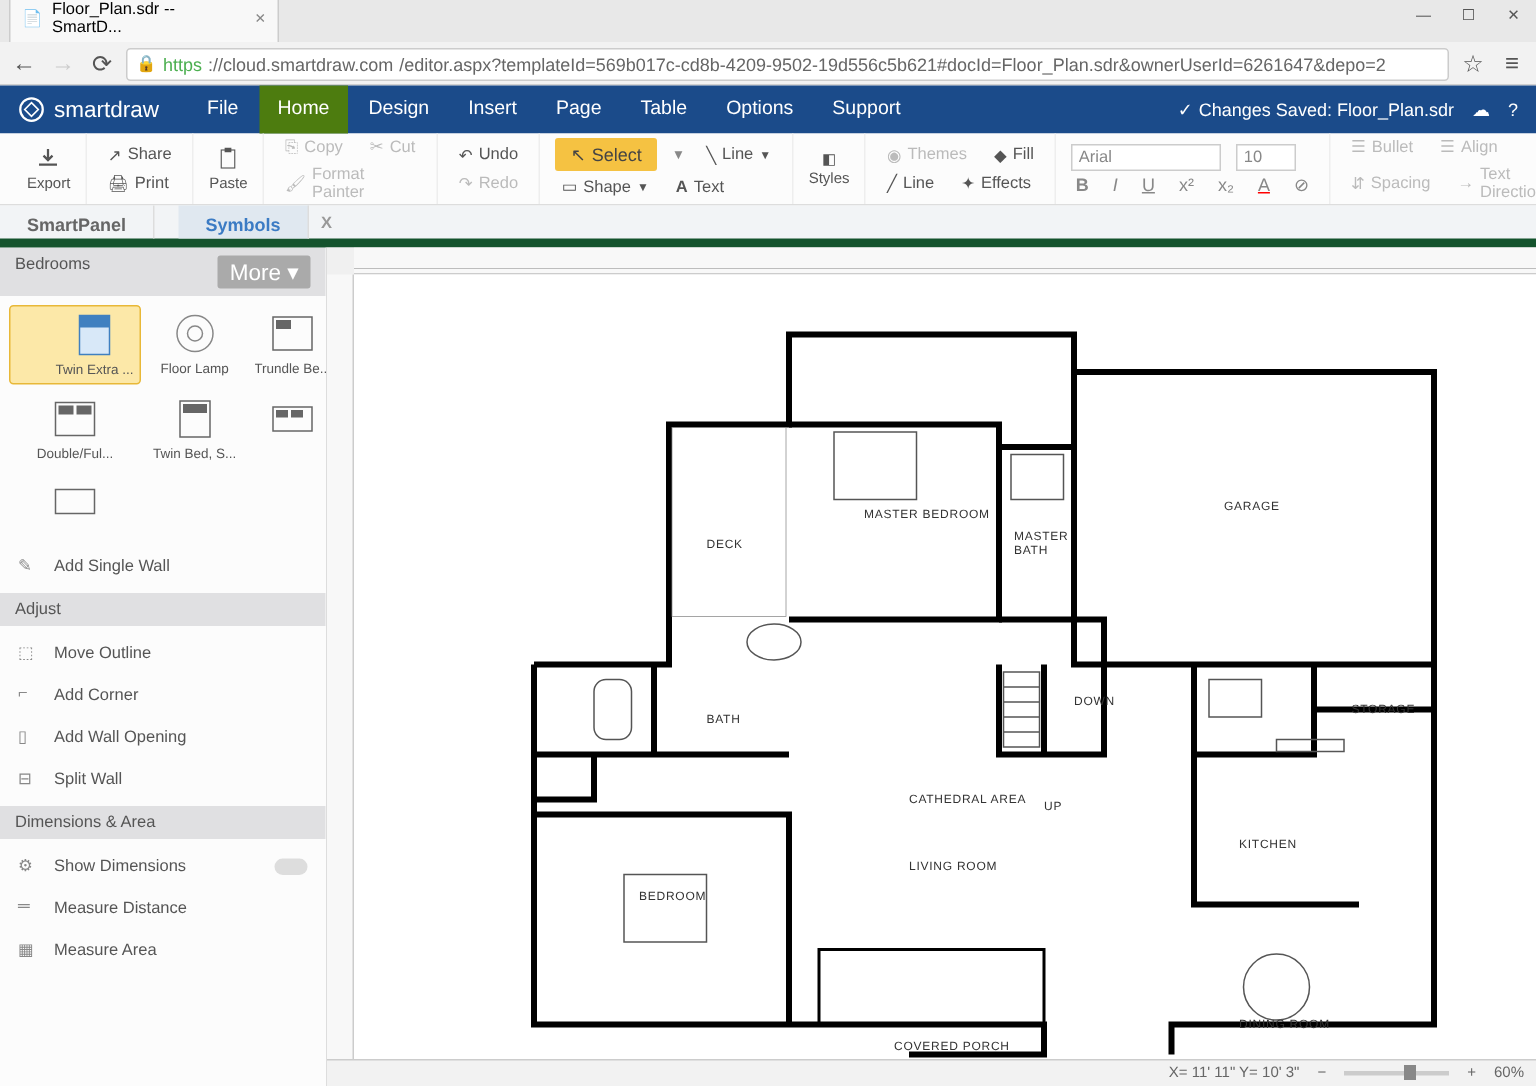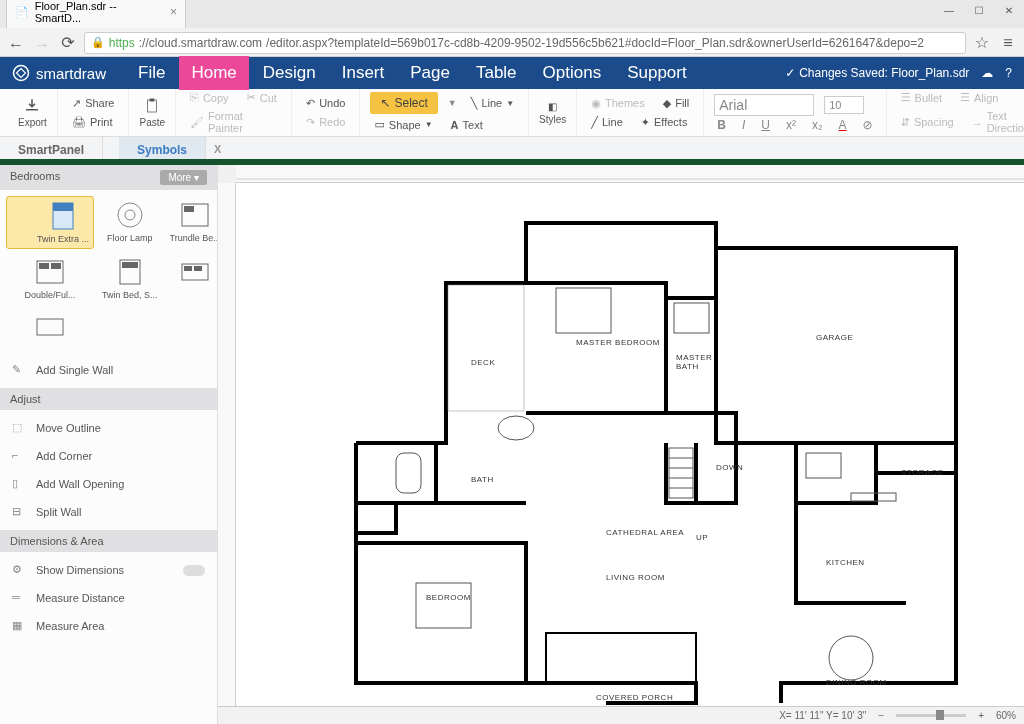--- a/index.html
+++ b/index.html
@@ -13,53 +13,53 @@
 .addr-bar { height: 29px; display: flex; align-items: center; padding: 0 6px; gap: 6px; }
 .nav-btn { width: 20px; height: 20px; display: flex; align-items: center; justify-content: center; color: #555; }
 .url-bar { flex: 1; background: #fff; border: 1px solid #ccc; border-radius: 3px; padding: 3px 6px; font-size: 12px; display: flex; align-items: center; gap: 4px; }
 .url-lock { color: #4caf50; font-size: 11px; }
 .url-proto { color: #4caf50; }
 .url-rest { color: #666; }
 .win-controls { position: absolute; top: 0; right: 0; display: flex; height: 16px; z-index: 10; }
 .win-btn { width: 30px; height: 20px; display: flex; align-items: center; justify-content: center; font-size: 10px; color: #555; }
 
 
-.top-menu { background: #1b4b8a; height: 32px; display: flex; align-items: center; padding: 0 12px; color: #fff; }
+.top-menu { background: #1b4b8a; height: 32px; display: flex; padding: 0 12px; color: #fff; }
 .logo { display: flex; align-items: center; gap: 6px; font-size: 15px; margin-right: 20px; }
 .logo-icon { width: 18px; height: 18px; }
 .menu-items { display: flex; gap: 2px; }
-.menu-item { padding: 7px 12px; font-size: 17px; cursor: pointer; }
-.menu-item.active { background: #ec4899; }
+.menu-item { padding: 7px 12px; font-size: 13px; cursor: pointer; }
+.menu-item.active { background: #4d7c0f; }
 .menu-right { margin-left: auto; display: flex; align-items: center; gap: 12px; font-size: 12px; }
 .save-status { display: flex; align-items: center; gap: 4px; }
 
 
 .ribbon { height: 48px; background: #fcfcfc; border-bottom: 1px solid #ddd; display: flex; padding: 0 8px; }
 .ribbon-group { display: flex; flex-direction: column; justify-content: center; padding: 2px 10px; border-right: 1px solid #eee; gap: 2px; }
 .ribbon-row { display: flex; gap: 10px; align-items: center; }
 .ribbon-btn { display: flex; align-items: center; gap: 4px; font-size: 11px; color: #555; cursor: pointer; padding: 2px 4px; }
 .ribbon-btn.disabled { color: #bbb; }
 .ribbon-btn-lg { display: flex; flex-direction: column; align-items: center; font-size: 10px; color: #555; gap: 2px; cursor: pointer; }
 .ribbon-icon-lg { width: 18px; height: 18px; }
 .select-btn { background: #f5c242; padding: 4px 10px; font-size: 12px; color: #444; border-radius: 2px; display: flex; align-items: center; gap: 4px; }
-.font-input { border: 1px solid #ccc; padding: 2px 4px; font-size: 14px; width: 100px; color: #888; }
+.font-input { border: 1px solid #ccc; padding: 2px 4px; font-size: 11px; width: 100px; color: #888; }
 .font-size { border: 1px solid #ccc; padding: 2px 4px; font-size: 11px; width: 40px; color: #888; }
 .fmt-btn { font-size: 12px; color: #888; padding: 0 3px; }
 
 
 .panel-tabs { height: 28px; background: #f2f4f6; border-bottom: 6px solid #14532d; display: flex; font-weight: bold; }
 .panel-tab { padding: 6px 18px; font-size: 12px; color: #666; cursor: pointer; border-right: 1px solid #ddd; }
 .panel-tab.active { background: #e0e8f0; color: #3b7bc4; margin-left: 16px; }
 .panel-tab-close { padding: 6px 8px; font-size: 11px; color: #999; }
 
 
 .main { display: flex; height: 559px; }
 .sidebar { width: 218px; background: #fcfcfc; border-right: 1px solid #ddd; overflow-y: auto; }
 .sb-section-hdr { background: #e0e0e2; padding: 5px 10px; font-size: 11px; color: #555; display: flex; justify-content: space-between; align-items: flex-start; }
-.more-btn { background: #aaa; color: #fff; padding: 2px 8px; font-size: 10px; border-radius: 2px; }
+.more-btn { background: #aaa; color: #fff; padding: 2px 8px; font-size: 15px; border-radius: 2px; }
 .symbol-grid { display: grid; grid-template-columns: repeat(3, 1fr); gap: 4px; padding: 6px; }
 .symbol { display: flex; flex-direction: column; align-items: center; padding: 4px; cursor: pointer; }
 .symbol.selected { background: #fce8a8; border: 1px solid #e8b838; border-radius: 3px; padding-left: 30px; }
 .symbol-icon { width: 40px; height: 30px; display: flex; align-items: center; justify-content: center; }
 .symbol-label { font-size: 9px; color: #555; margin-top: 3px; text-align: center; white-space: nowrap; overflow: hidden; text-overflow: ellipsis; max-width: 60px; }
 .sb-action-list { padding: 4px 0; }
 .sb-action { display: flex; align-items: center; gap: 10px; padding: 7px 12px; font-size: 11px; color: #555; cursor: pointer; }
 .sb-action-icon { width: 14px; height: 14px; color: #888; }
 .sb-toggle { margin-left: auto; width: 22px; height: 11px; background: #ddd; border-radius: 6px; position: relative; }
 

